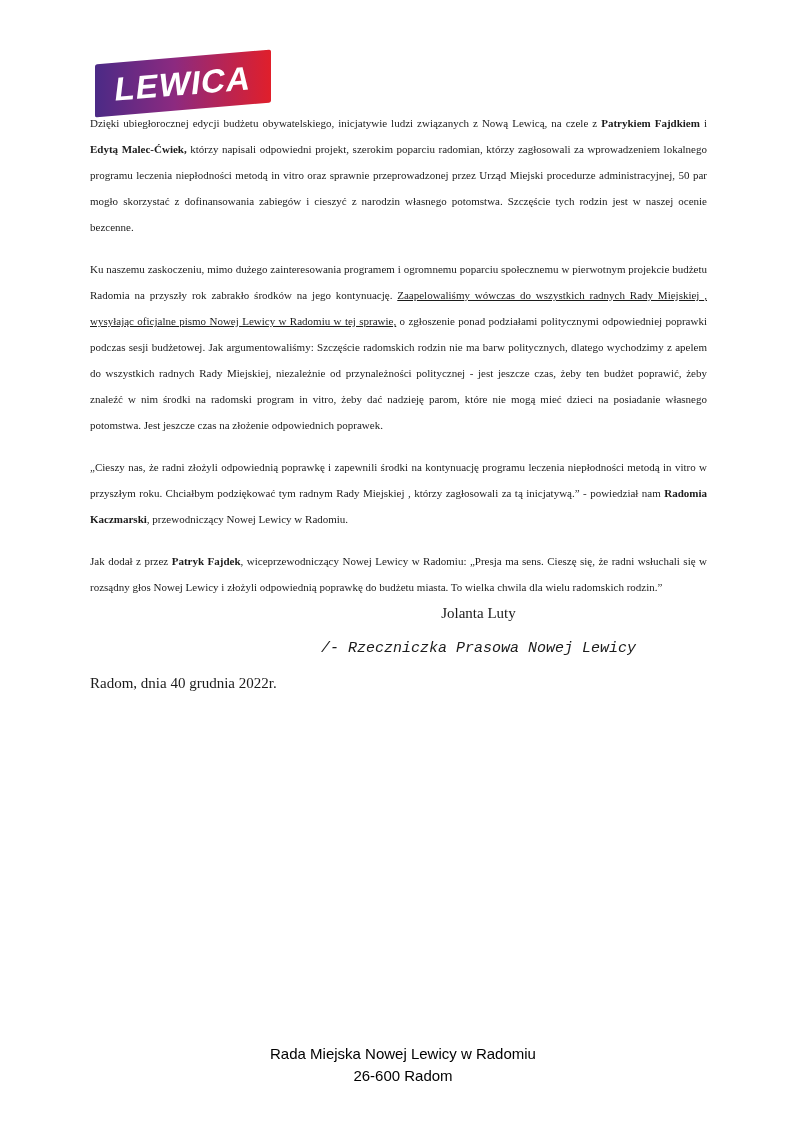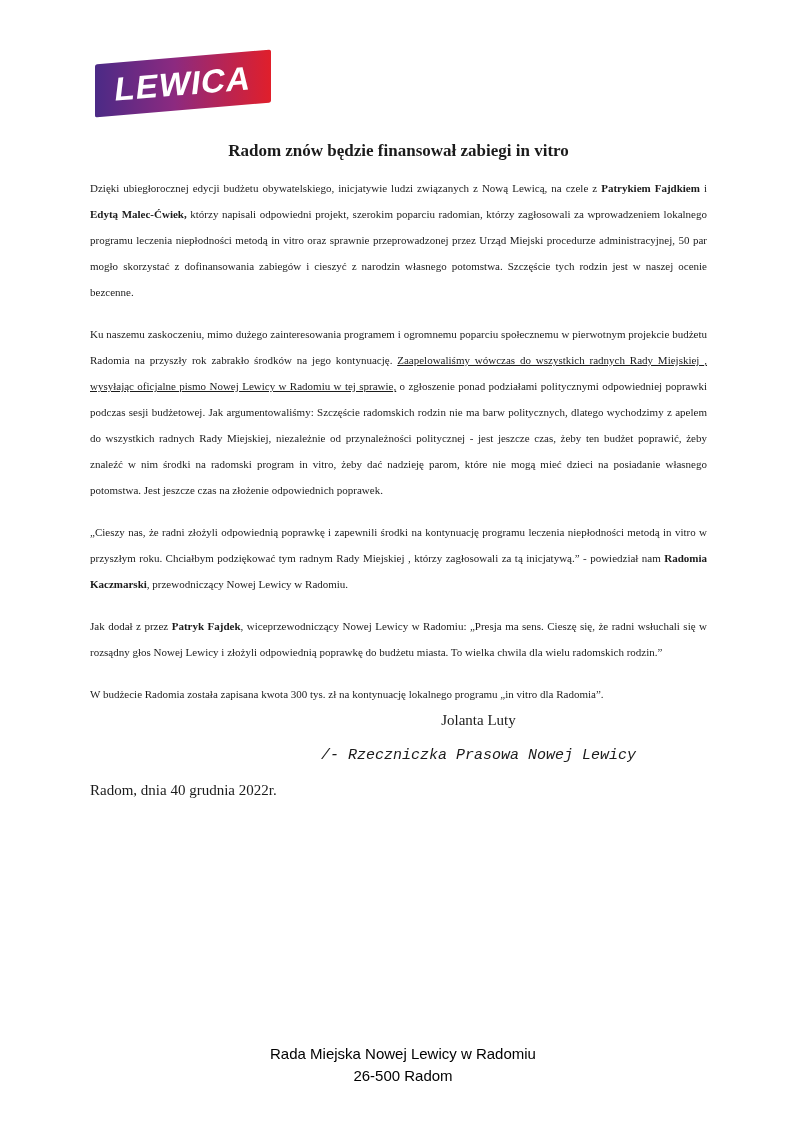--- a/index.html
+++ b/index.html
@@ -77,35 +77,33 @@
 
 <div class="page">
   <div class="content">
 
     <div class="logo-wrap">
       <div class="logo-banner" id="logo-banner" style="background: linear-gradient(90deg, rgb(75, 42, 134) 0%, rgb(140, 42, 128) 45%, rgb(224, 31, 43) 100%);">
         <span class="logo-text">LEWICA</span>
       </div>
     </div>
 
-    <h1 class="title">Radom znów będzie finansował zabiegi in vitro</h1>
 
     <div class="doc-body" id="doc-body">
         <p><span>Dzięki ubiegłorocznej edycji budżetu obywatelskiego, inicjatywie ludzi związanych z Nową Lewicą, na czele z </span><span class="run-bold">Patrykiem Fajdkiem</span><span> i </span><span class="run-bold">Edytą Malec-Ćwiek,</span><span> którzy napisali odpowiedni projekt, szerokim poparciu radomian, którzy zagłosowali za wprowadzeniem lokalnego programu leczenia niepłodności metodą in vitro oraz sprawnie przeprowadzonej przez Urząd Miejski procedurze administracyjnej, 50 par mogło skorzystać z dofinansowania zabiegów i cieszyć z narodzin własnego potomstwa. Szczęście tych rodzin jest w naszej ocenie bezcenne.</span></p>
         <p><span>Ku naszemu zaskoczeniu, mimo dużego zainteresowania programem i ogromnemu poparciu społecznemu w pierwotnym projekcie budżetu Radomia na przyszły rok zabrakło środków na jego kontynuację. </span><span class="run-underline">Zaapelowaliśmy wówczas do wszystkich radnych Rady Miejskiej , wysyłając oficjalne pismo Nowej Lewicy w Radomiu w tej sprawie,</span><span> o zgłoszenie ponad podziałami politycznymi odpowiedniej poprawki podczas sesji budżetowej. Jak argumentowaliśmy: Szczęście radomskich rodzin nie ma barw politycznych, dlatego wychodzimy z apelem do wszystkich radnych Rady Miejskiej, niezależnie od przynależności politycznej - jest jeszcze czas, żeby ten budżet poprawić, żeby znaleźć w nim środki na radomski program in vitro, żeby dać nadzieję parom, które nie mogą mieć dzieci na posiadanie własnego potomstwa. Jest jeszcze czas na złożenie odpowiednich poprawek.</span></p>
         <p><span>„Cieszy nas, że radni złożyli odpowiednią poprawkę i zapewnili środki na kontynuację programu leczenia niepłodności metodą in vitro w przyszłym roku. Chciałbym podziękować tym radnym Rady Miejskiej , którzy zagłosowali za tą inicjatywą.” - powiedział nam </span><span class="run-bold">Radomia Kaczmarski</span><span>, przewodniczący Nowej Lewicy w Radomiu.</span></p>
         <p><span>Jak dodał z przez </span><span class="run-bold">Patryk Fajdek</span><span>, wiceprzewodniczący Nowej Lewicy w Radomiu: „Presja ma sens. Cieszę się, że radni wsłuchali się w rozsądny głos Nowej Lewicy i złożyli odpowiednią poprawkę do budżetu miasta. To wielka chwila dla wielu radomskich rodzin.”</span></p>
-        <p><span>W budżecie Radomia została zapisana kwota 300 tys. zł na kontynuację lokalnego programu „in vitro dla Radomia”.</span></p>
       </div>
 
     <div class="sig">
       <p class="sig-name">Jolanta Luty</p>
       <p class="sig-role">/- Rzeczniczka Prasowa Nowej Lewicy</p>
     </div>
 
     <p class="dateline">Radom, dnia 40 grudnia 2022r.</p>
   </div>
 
   <footer class="footer">
     <p>Rada Miejska Nowej Lewicy w Radomiu</p>
-    <p>26-500 Radom</p>
+    <p>26-600 Radom</p>
   </footer>
 </div>
 
 </body></html>

